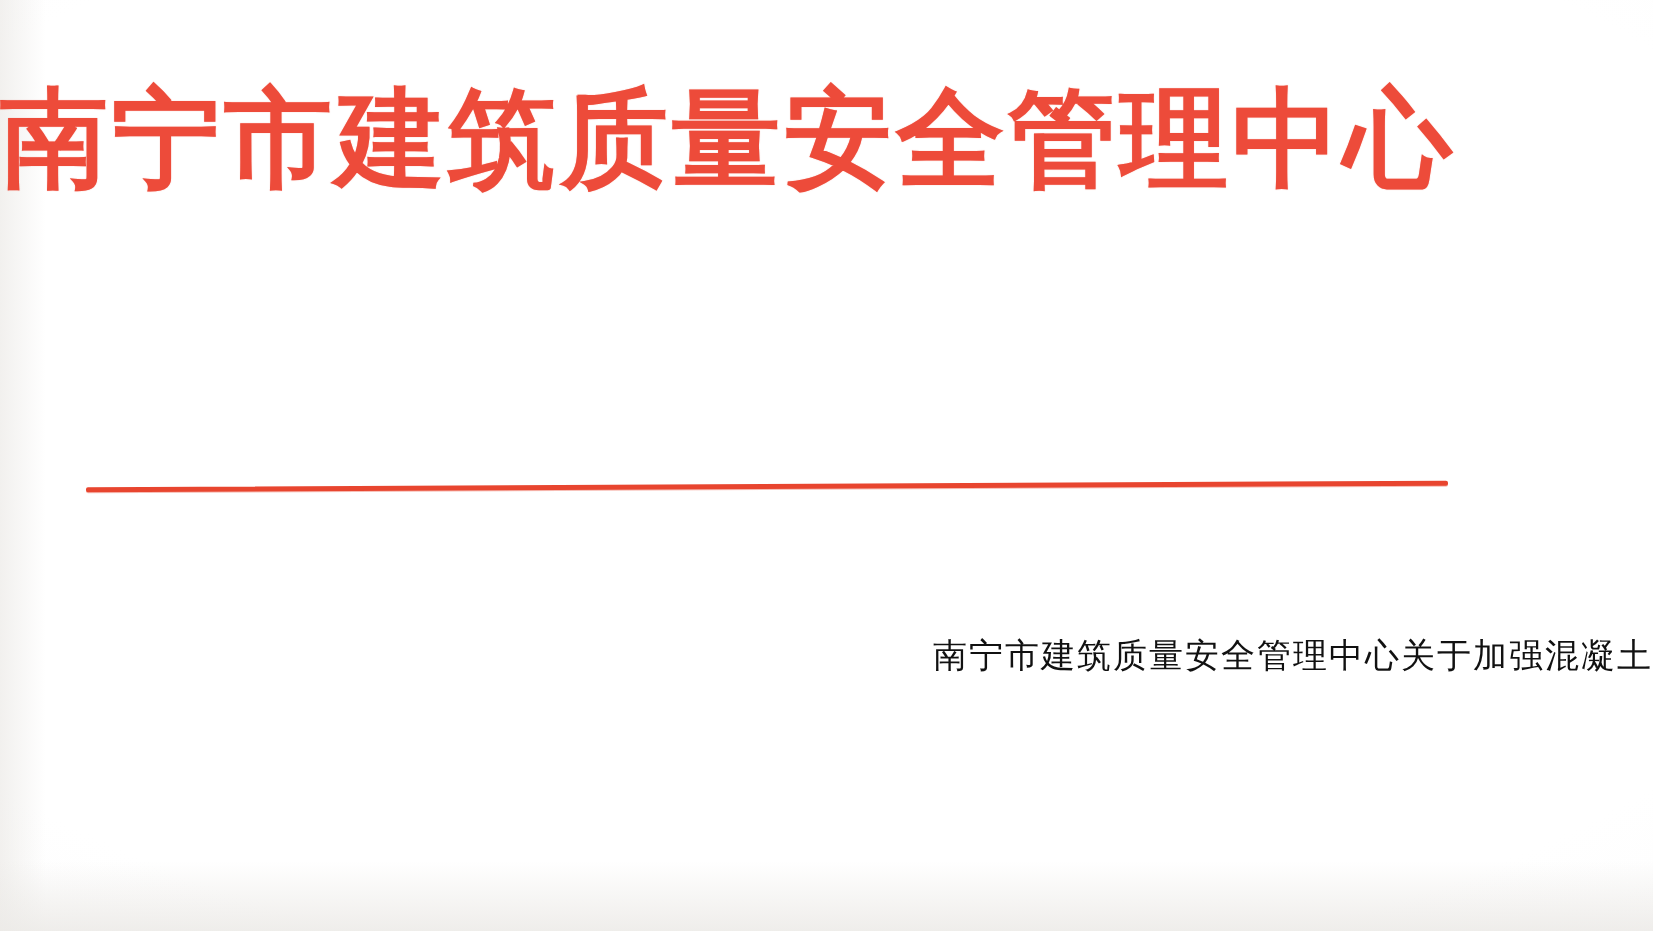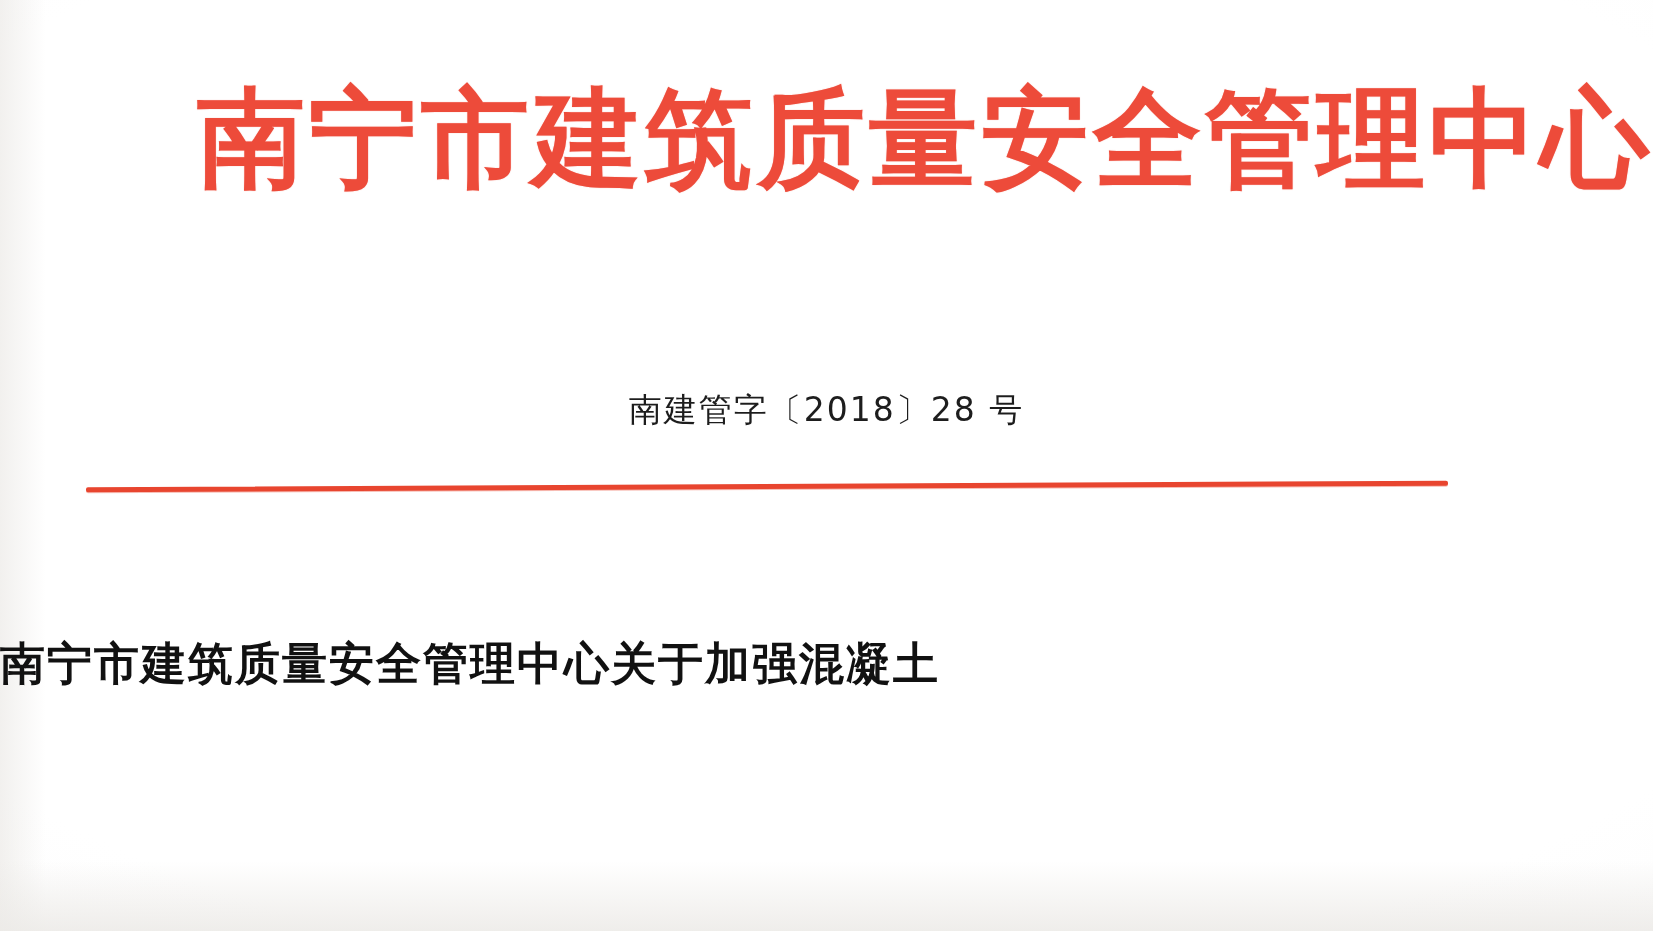--- a/index.html
+++ b/index.html
@@ -39,21 +39,21 @@
     width: 46px;
     background: linear-gradient(to right, rgba(236,234,231,0.7) 0%, rgba(255,255,255,0) 100%);
     pointer-events: none;
   }
 
   .masthead {
     position: absolute;
     top: 78px;
     left: 0;
     width: 100%;
-    text-align: right;
+    text-align: left;
     color: #ed4b3a;
     font-family: "DejaVu Serif", "Liberation Serif", serif;
     font-weight: 700;
     font-size: 108px;
     line-height: 1.12;
     letter-spacing: 4px;
     text-shadow: 0 0 1px rgba(237,75,58,0.5);
     white-space: nowrap;
   }
 
@@ -80,41 +80,40 @@
     border-radius: 2px;
     transform: rotate(-0.28deg);
     box-shadow: 0 1px 0 rgba(232,69,47,0.35);
   }
 
   .title-block {
     position: absolute;
     top: 628px;
     left: 0;
     width: 100%;
-    text-align: left;
+    text-align: right;
     color: #111111;
     font-family: "DejaVu Serif", "Liberation Serif", serif;
-    font-weight: 700;
-    font-size: 45px;
+    font-weight: 400;
+    font-size: 34px;
     line-height: 1.62;
     letter-spacing: 2px;
   }
   .title-block .line {
     display: block;
     white-space: nowrap;
   }
 </style>
 </head>
 <body>
 
 <div class="page">
 
   <div class="masthead">南宁市建筑质量安全管理中心</div>
 
-  <div class="doc-number">南建管字〔2018〕28 号</div>
 
   <div class="red-rule"></div>
 
   <div class="title-block">
     <span class="line">南宁市建筑质量安全管理中心关于加强混凝土</span>
   </div>
 
 </div>
 
 </body></html>

